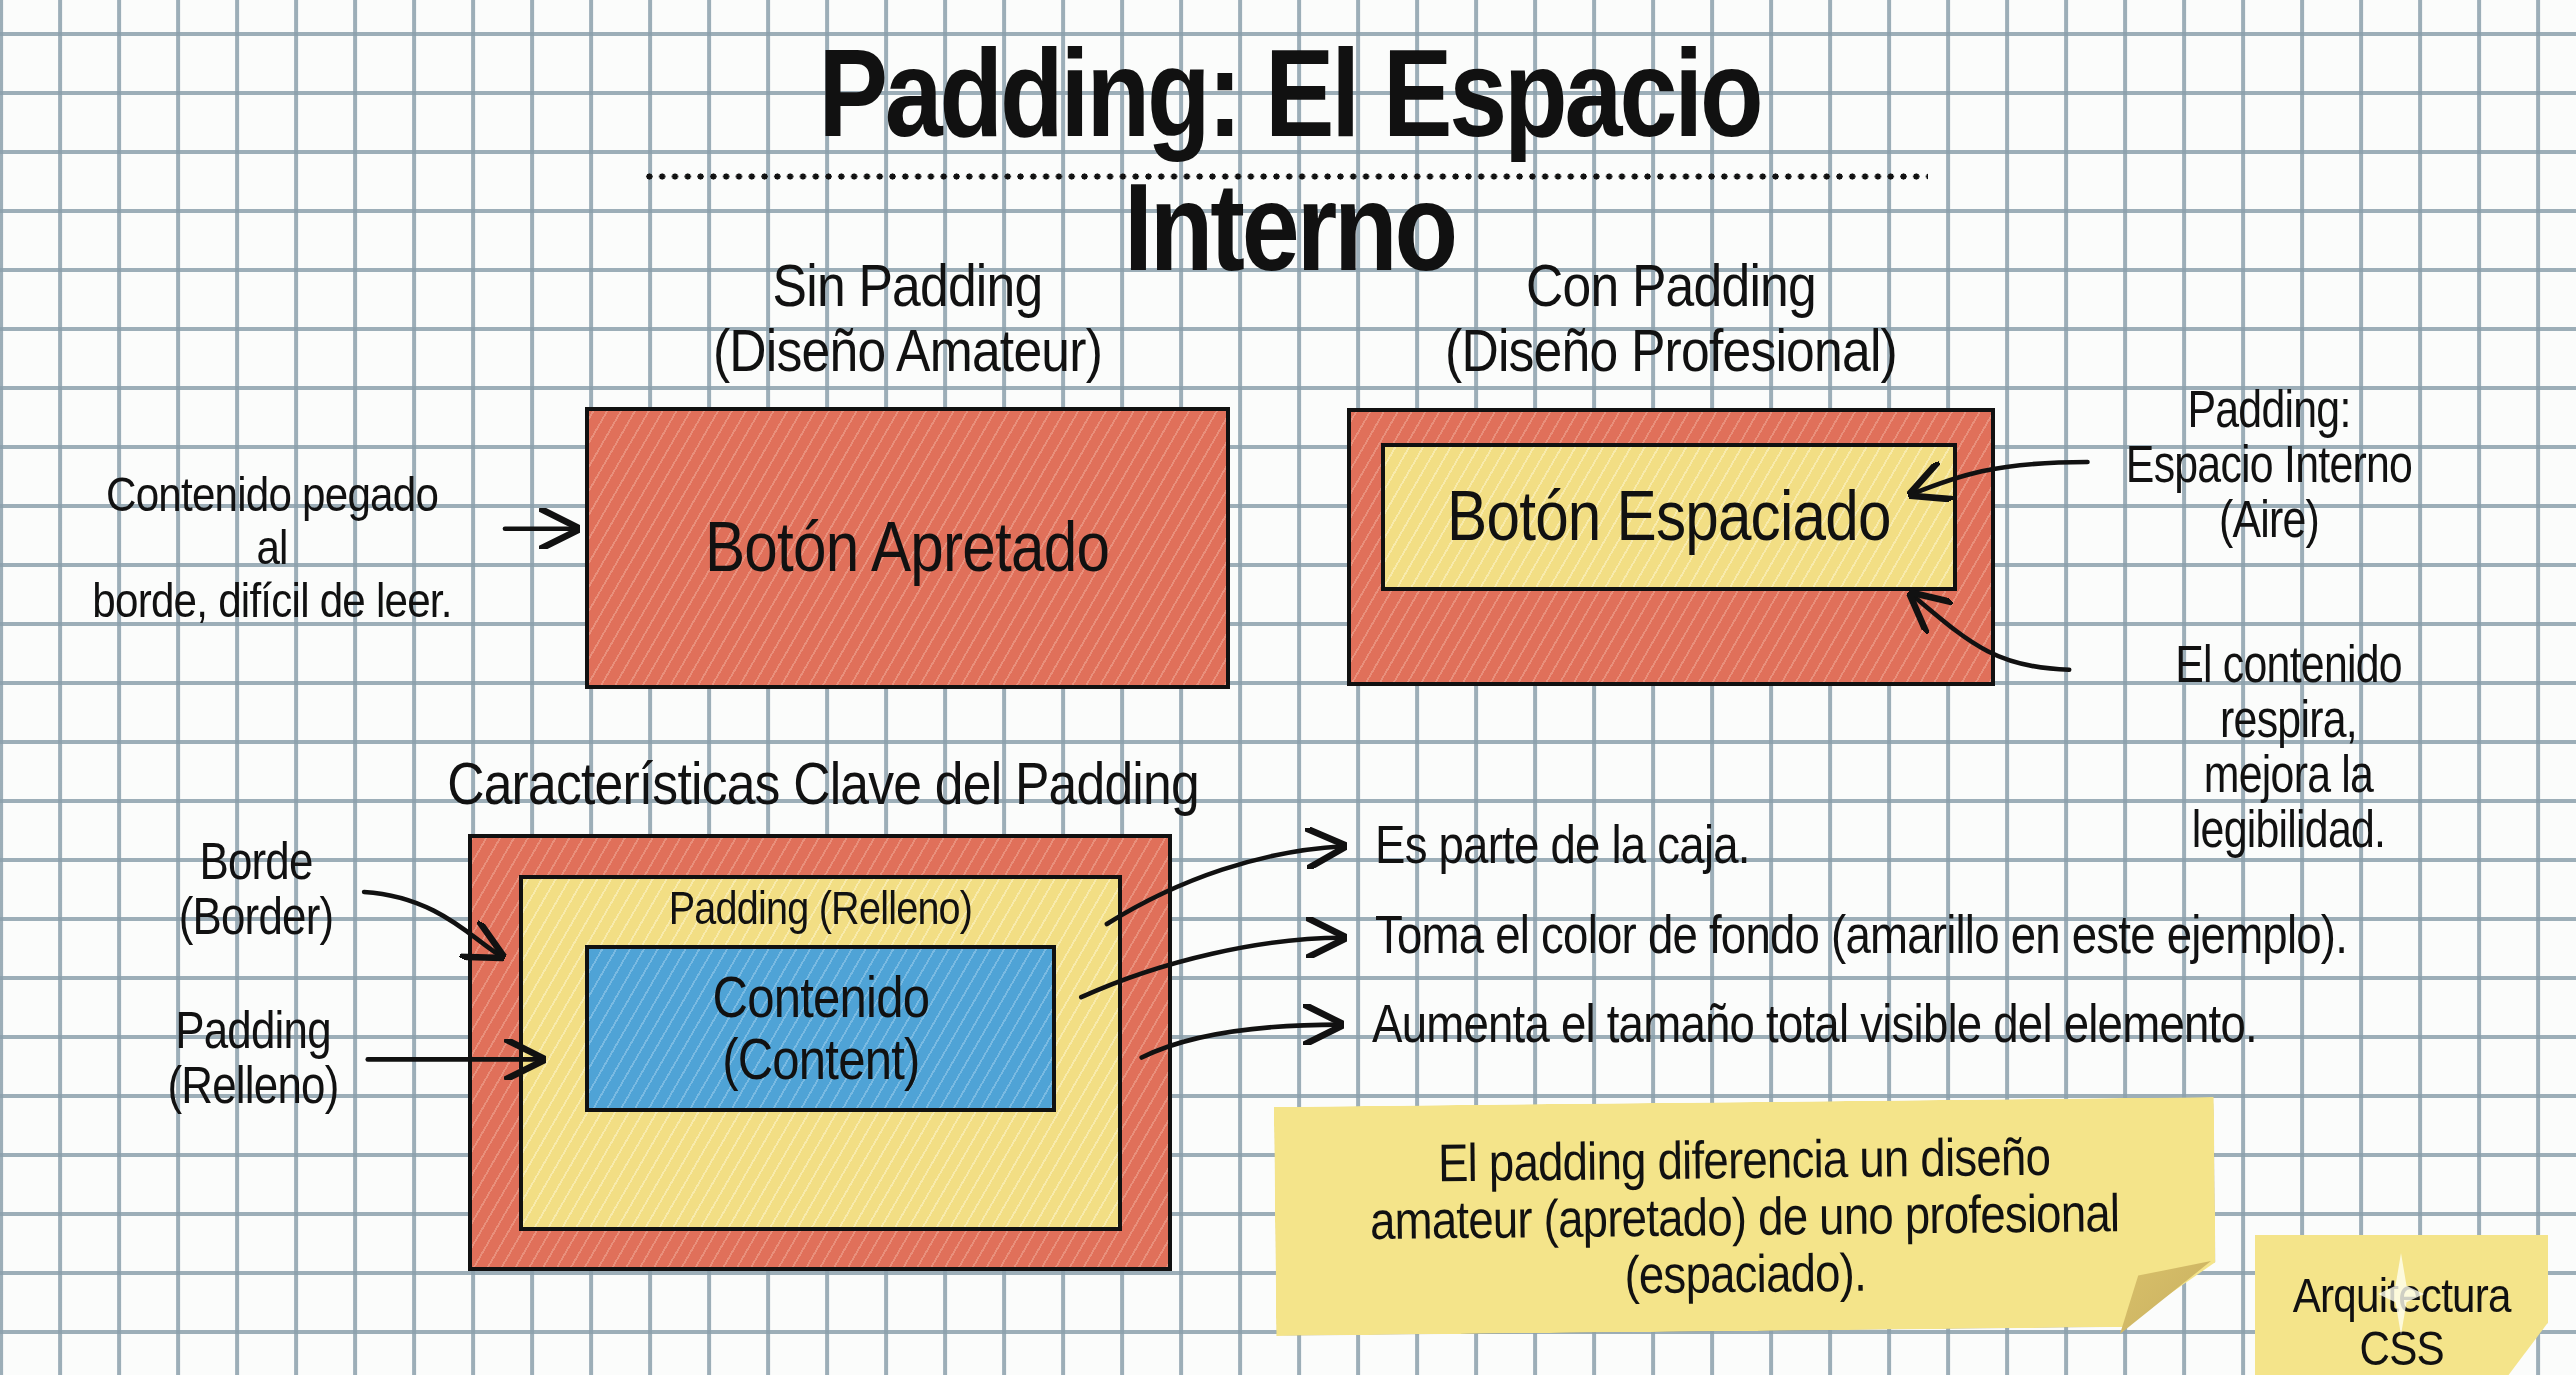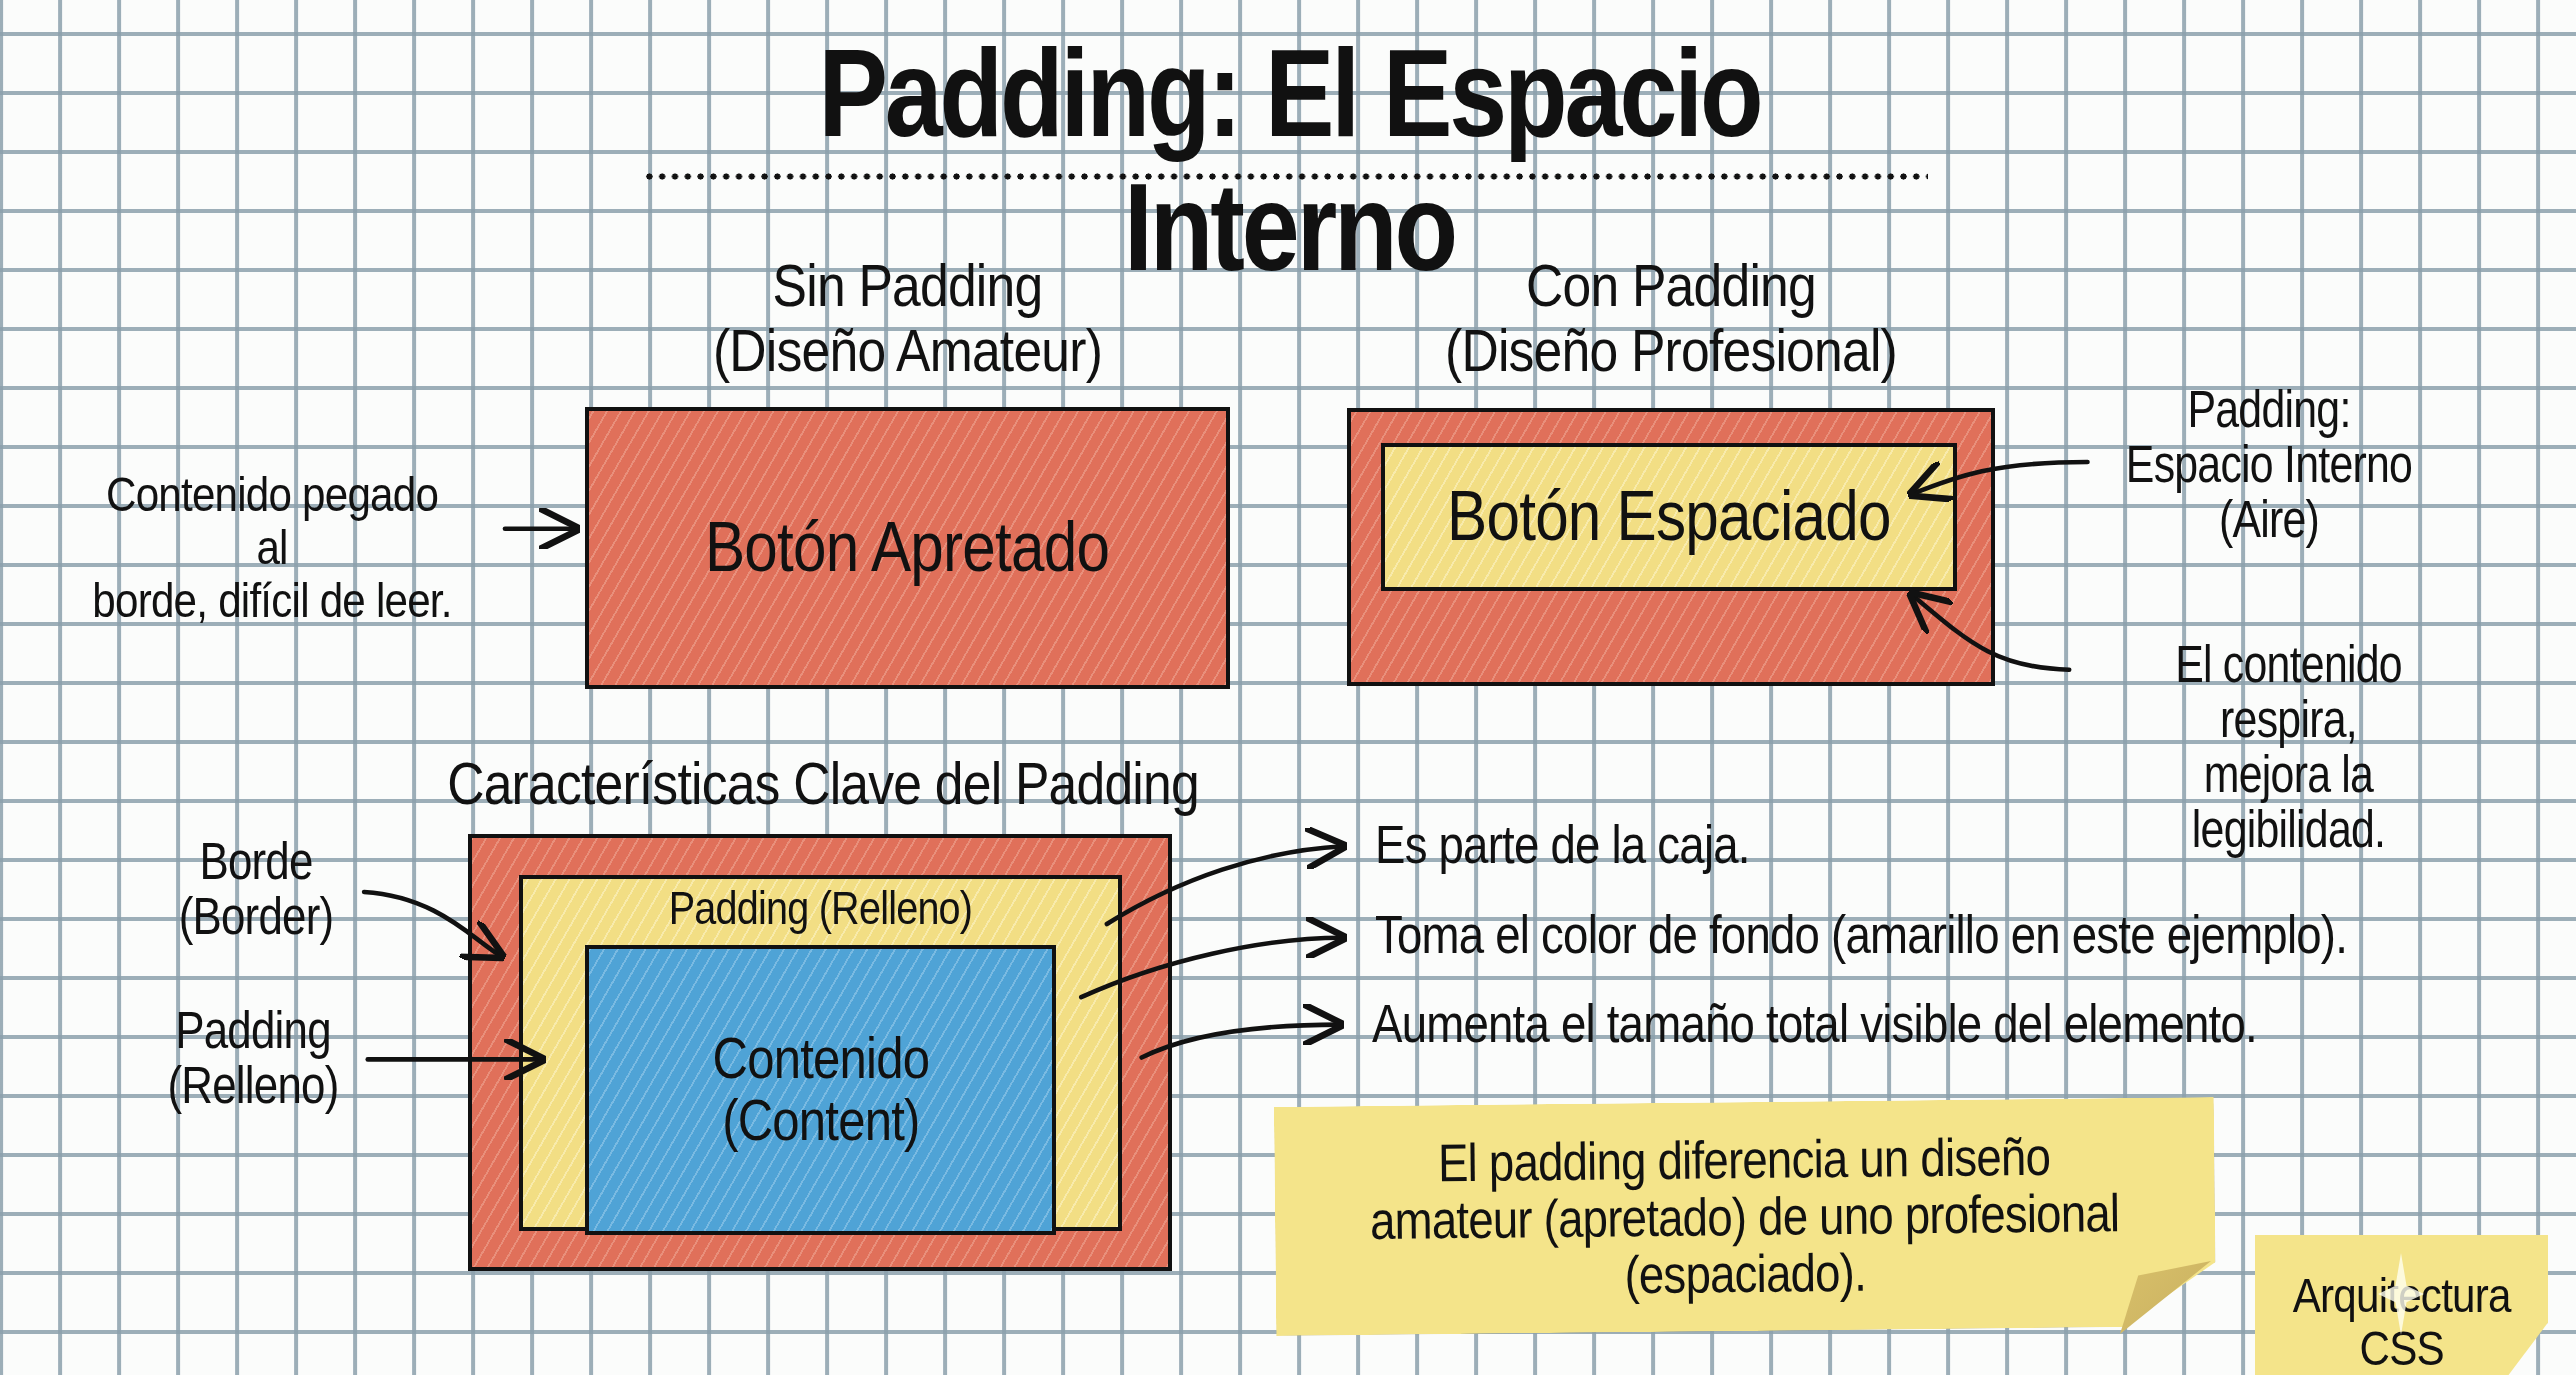--- a/index.html
+++ b/index.html
@@ -87,21 +87,21 @@
 <div class="abs txt" style="left:2069px; top:637px; width:439px; text-align:center; font-size:51px; transform:scaleX(0.84); transform-origin:center top;">
   <div>El contenido respira,</div>
   <div>mejora la legibilidad.</div>
 </div>
 
 <div class="abs txt" style="left:274px; top:752px; width:1098px; text-align:center; font-size:60px; transform:scaleX(0.86); transform-origin:center top;">Características Clave del Padding</div>
 
 <div class="abs box hatch-red" style="left:468px; top:834px; width:704px; height:437px;"></div>
 <div class="abs box hatch-yellow" style="left:519px; top:875px; width:603px; height:356px;"></div>
 <div class="abs txt" style="left:519px; top:884px; width:603px; text-align:center; font-size:46px; transform:scaleX(0.86); transform-origin:center top;">Padding (Relleno)</div>
-<div class="abs box hatch-blue center-txt" style="left:585px; top:945px; width:471px; height:290px;">
+<div class="abs box hatch-blue center-txt" style="left:585px; top:945px; width:471px; height:167px;">
   <div class="txt" style="font-size:57px; transform:scaleX(0.86);">
     <div>Contenido</div>
     <div>(Content)</div>
   </div>
 </div>
 
 <div class="abs txt" style="left:137px; top:834px; width:238px; text-align:center; font-size:51px; transform:scaleX(0.86); transform-origin:center top;">
   <div>Borde</div>
   <div>(Border)</div>
 </div>

